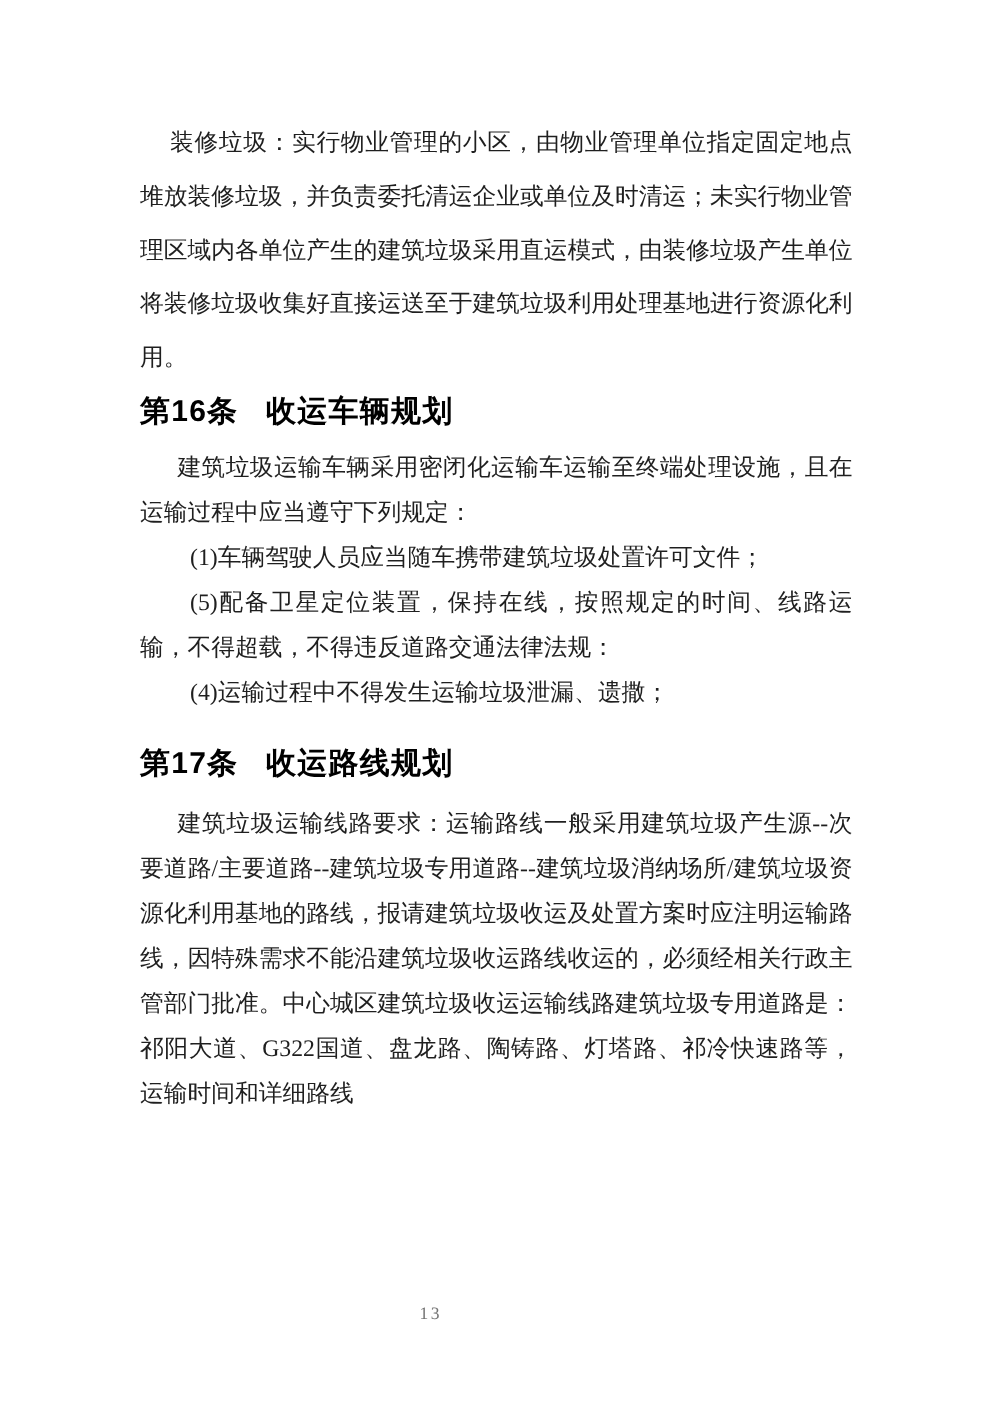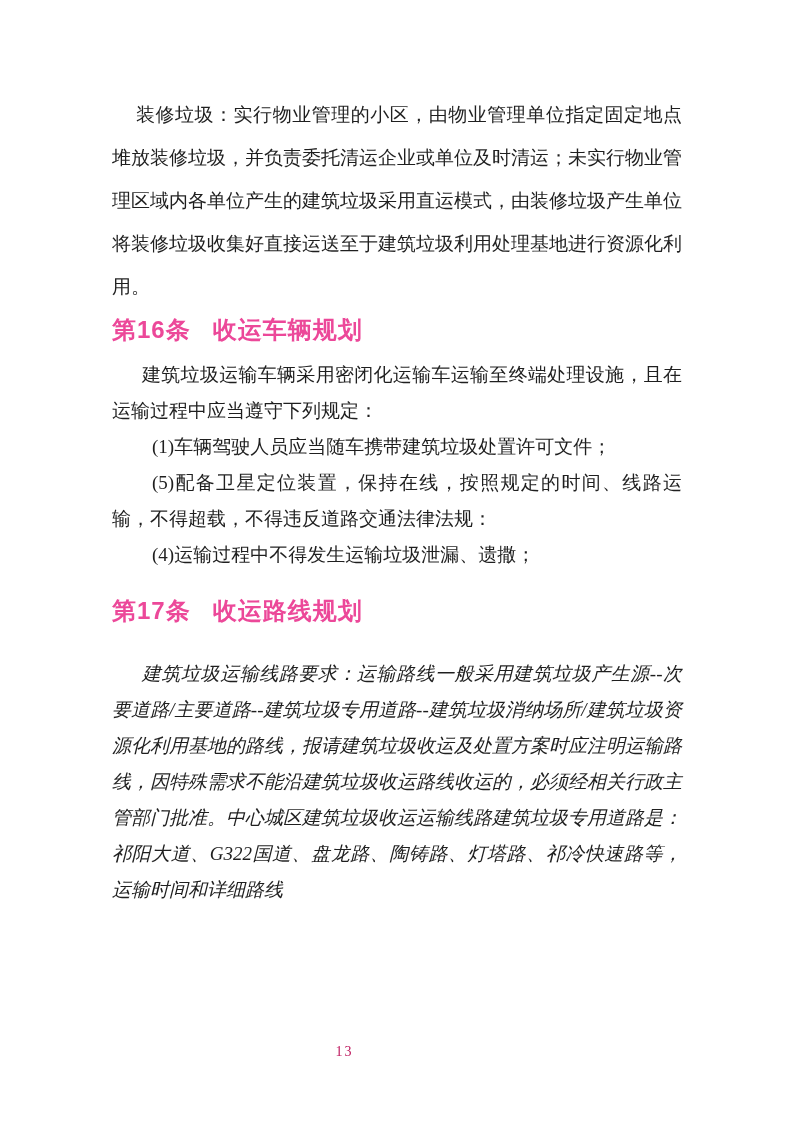--- a/index.html
+++ b/index.html
@@ -29,53 +29,52 @@
   .para-wide {
     line-height: 43px;
     text-indent: 24px;
   }
   .heading {
     margin: 0;
     font-family: "Liberation Sans", "DejaVu Sans", sans-serif;
     font-weight: bold;
     font-size: 24px;
     line-height: 43px;
-    color: #ec4899;
+    color: #000000;
     letter-spacing: 1px;
   }
   .heading .h-no {
     margin-right: 22px;
   }
   .heading-17 {
     margin-top: 16px;
   }
   .para-intro {
     line-height: 36px;
     text-indent: 30px;
     margin-top: 6px;
   }
   .list-item {
     line-height: 36px;
     text-indent: 40px;
   }
   .para-body17 {
     line-height: 36px;
     text-indent: 30px;
-    margin-top: 24px;
-    font-style: italic;
+    margin-top: 10px;
   }
   .page-footer {
     position: absolute;
     top: 1044px;
     left: 0;
     width: 689px;
     text-align: center;
     font-size: 14px;
     letter-spacing: 2px;
-    color: #be185d;
+    color: #737373;
     font-family: "Liberation Serif", "DejaVu Serif", serif;
   }
 </style>
 </head>
 <body>
 
 <div class="page">
 
   <p class="para para-wide">装修垃圾：实行物业管理的小区，由物业管理单位指定固定地点堆放装修垃圾，并负责委托清运企业或单位及时清运；未实行物业管理区域内各单位产生的建筑垃圾采用直运模式，由装修垃圾产生单位将装修垃圾收集好直接运送至于建筑垃圾利用处理基地进行资源化利用。</p>
 

